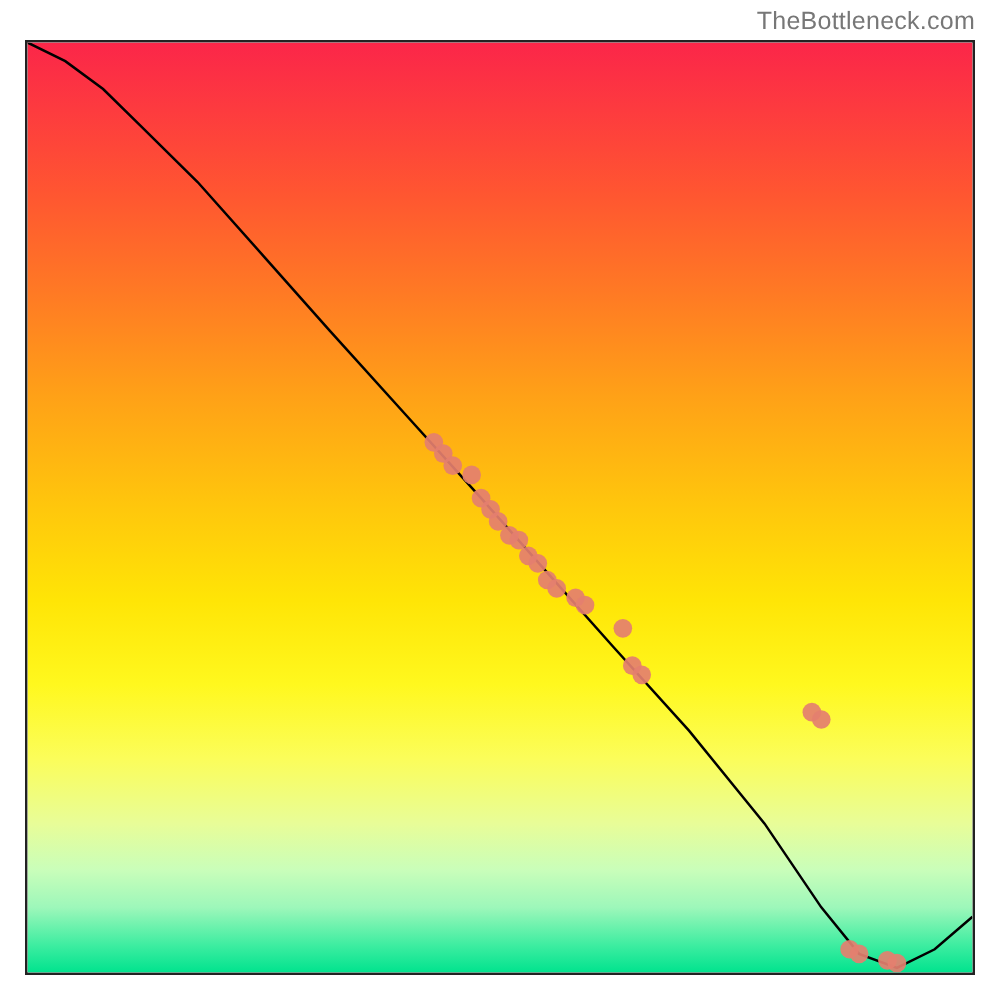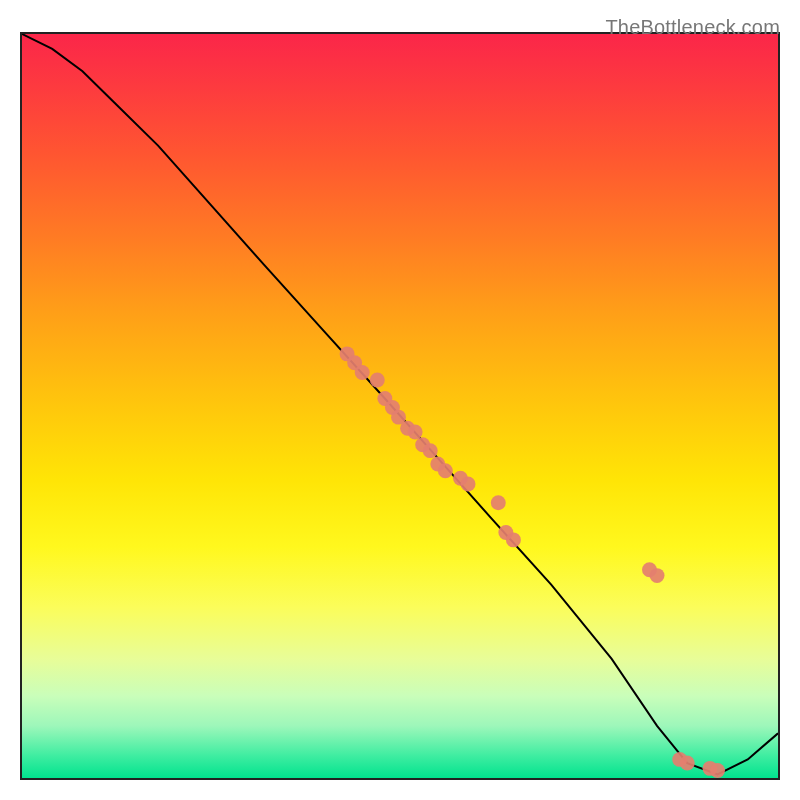--- a/index.html
+++ b/index.html
@@ -10,21 +10,21 @@
     font-family: Arial, sans-serif;
     overflow: hidden;
   }
   .container {
     width: 800px;
     height: 800px;
     position: relative;
   }
   .watermark {
     position: absolute;
-    top: 16px;
+    top: 6px;
     right: 20px;
     font-size: 20px;
     font-weight: 500;
     color: #777;
     letter-spacing: 0.2px;
     z-index: 10;
     font-family: Arial, Helvetica, sans-serif;
   }
   .plot-area {
     position: absolute;

